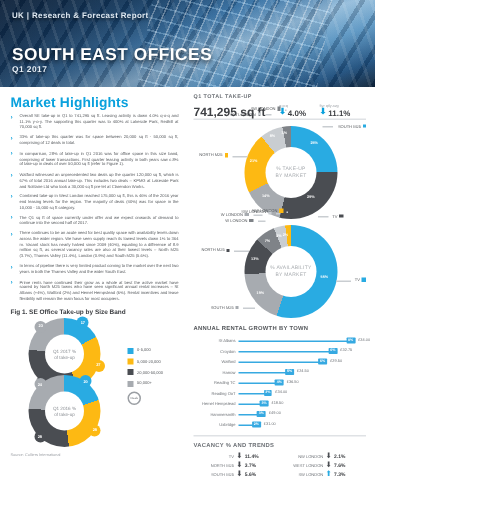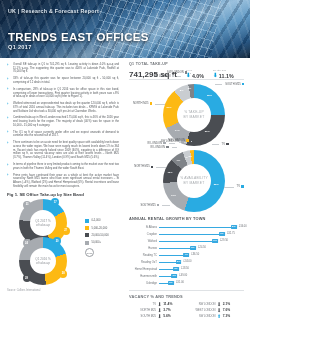--- a/index.html
+++ b/index.html
@@ -159,27 +159,28 @@
   .vac-ar{ font-size:5px; line-height:4px; margin:0 1.5px; }
   .vac-val{ font-size:3.3px; font-weight:700; color:#3e4044; }
   .hr{ height:.5px; background:#dfe2e5; margin:3px 0 0 0; }
 </style>
 </head>
 <body>
 
 <div class="header">
   <div class="hdr-kicker">UK | Research &amp;
 Forecast Report</div>
-  <div class="hdr-title">TRENDS EAST OFFICES</div>
+  <div class="hdr-title">SOUTH EAST OFFICES</div>
   <div class="hdr-sub">Q1 2017</div>
 </div>
 
 <div class="page">
 
   <div class="col-left">
+    <div class="section-title">Market Highlights</div>
     <ul class="bullets" id="bullets">
         <li>Overall SE take-up in Q1 to 741,295 sq ft. Leasing activity is down 4.0% q-o-q and 11.1% y-o-y. The supporting this quarter was to 400% at Lakeside Park, Redhill at 70,000 sq ft.</li>
         <li>33% of take-up this quarter was for space between 20,000 sq ft - 50,000 sq ft, comprising of 12 deals in total.</li>
         <li>In comparison, 28% of take-up in Q1 2016 was for office space in this size band, comprising of lower transactions. First quarter leasing activity in both years saw c.8% of take-up in deals of over 50,000 sq ft (refer to Figure 1).</li>
         <li>Watford witnessed an unprecedented two deals up the quarter 120,000 sq ft, which is 67% of total 2016 annual take-up. This includes two deals – KPMG at Lakeside Park and Solitaire Ltd who took a 30,000 sq ft pre-let at Clarendon Works.</li>
         <li>Combined take-up in West London reached 175,000 sq ft, this is 46% of the 2016 year end leasing levels for the region. The majority of deals (40%) was for space in the 10,000 - 15,000 sq ft category.</li>
         <li>The Q1 sq ft of space currently under offer and we expect onwards of demand to continue into the second half of 2017.</li>
         <li>There continues to be an acute need for best quality space with availability levels down across the wider region. We have seen supply reach its lowest levels down 1% to 364 m. Vacant stock has nearly halved since 2009 (40%), equating to a difference of 8.9 million sq ft, as several vacancy rates are also at their lowest levels – North M25 (3.7%), Thames Valley (11.4%), London (0.9%) and South M25 (5.6%).</li>
         <li>In terms of pipeline there is very limited product coming to the market over the next two years in both the Thames Valley and the wider South East.</li>
         <li>Prime rents have continued their grow as a whole at best the active market have soared by North M25 towns who have seen significant annual rental increases – St Albans (+4%), Watford (2%) and Hemel Hempstead (6%). Rental incentives and lease flexibility will remain the main focus for most occupiers.</li>

